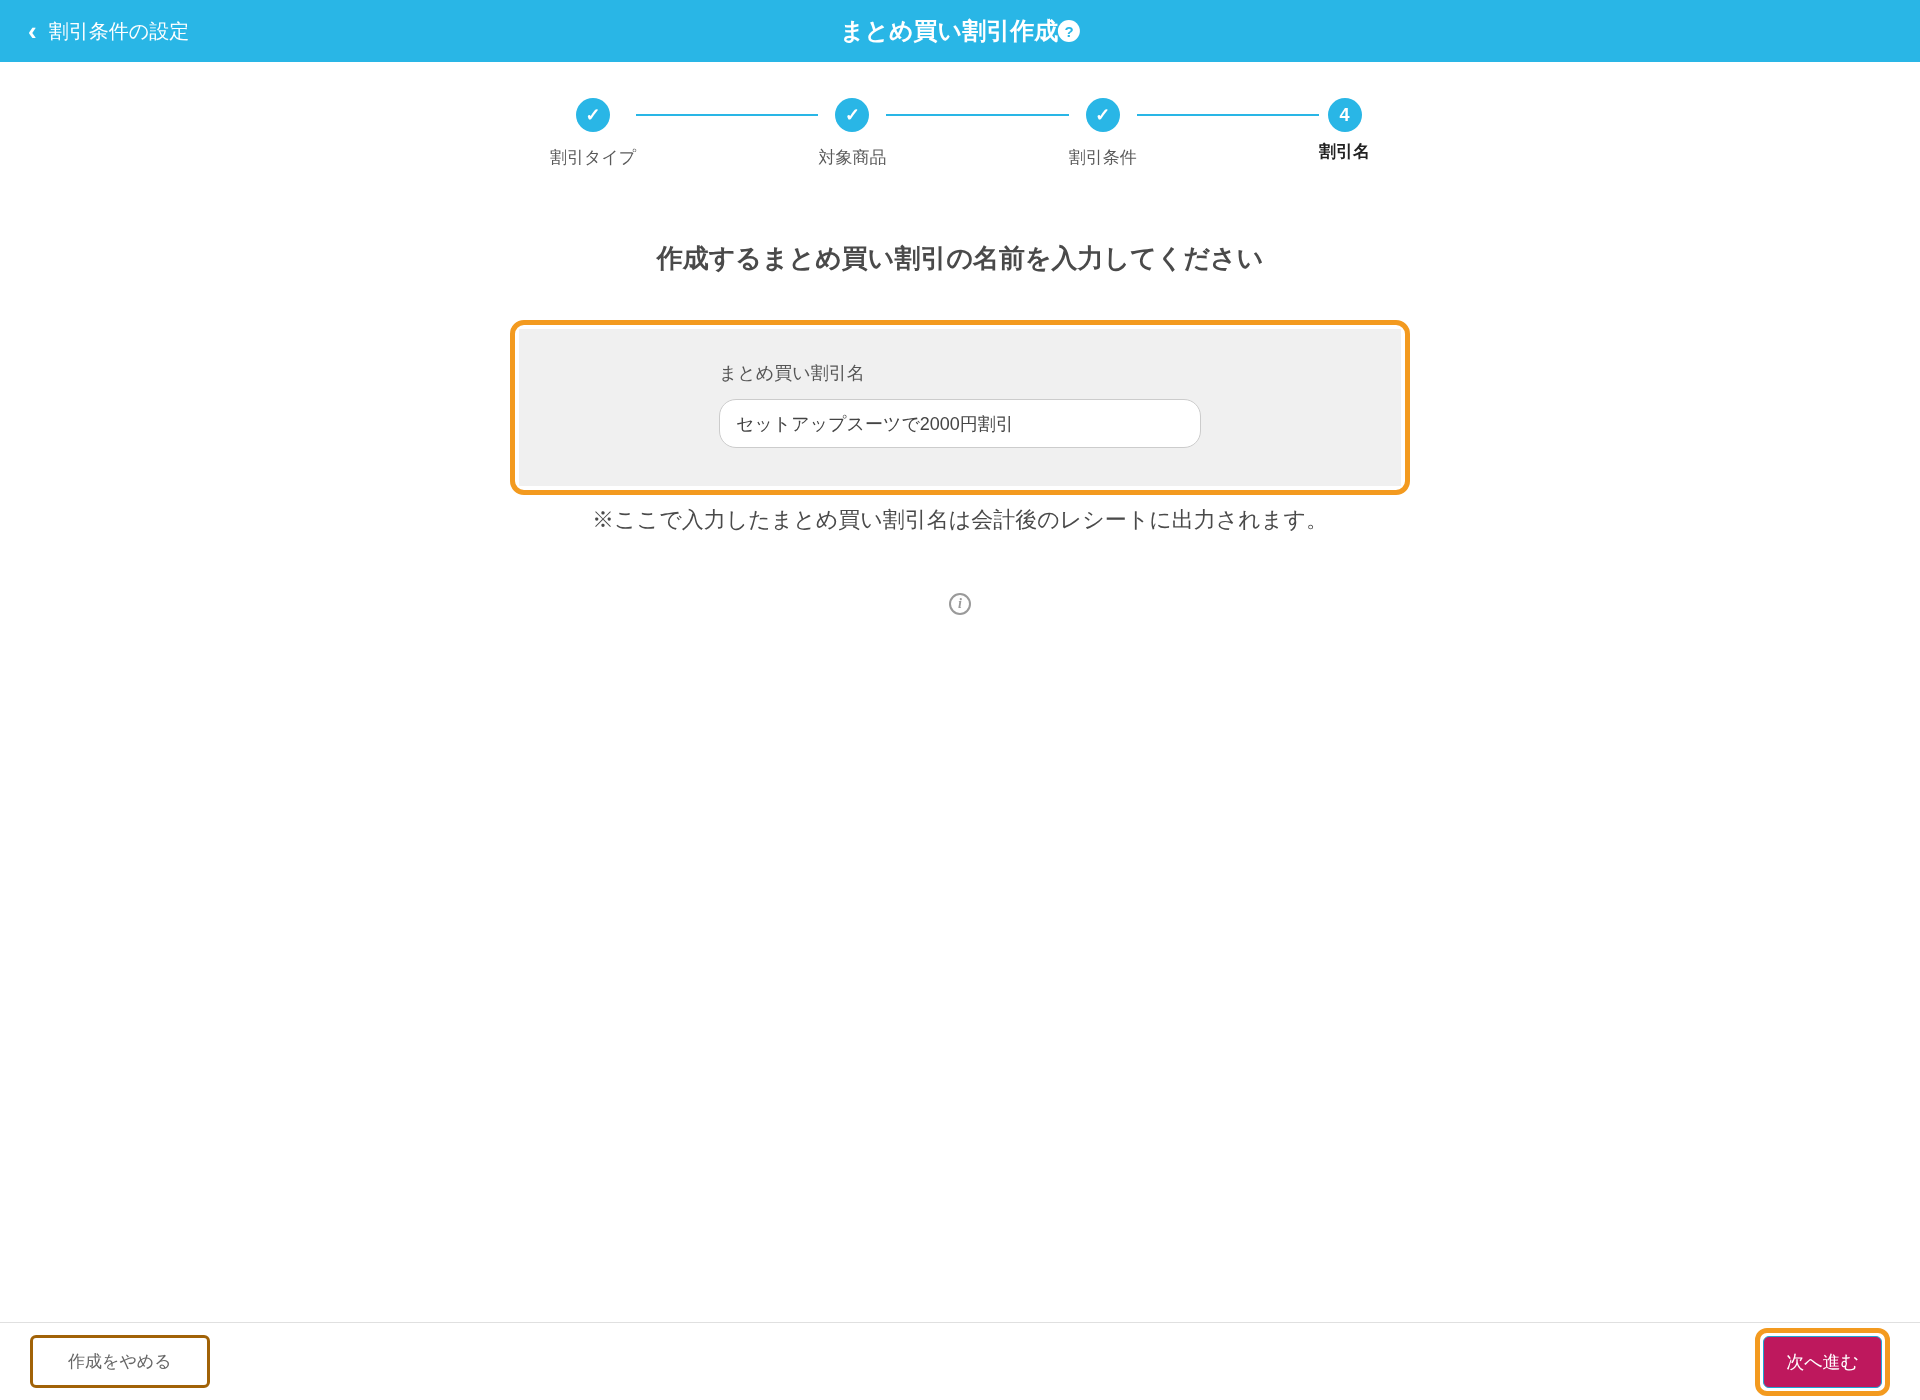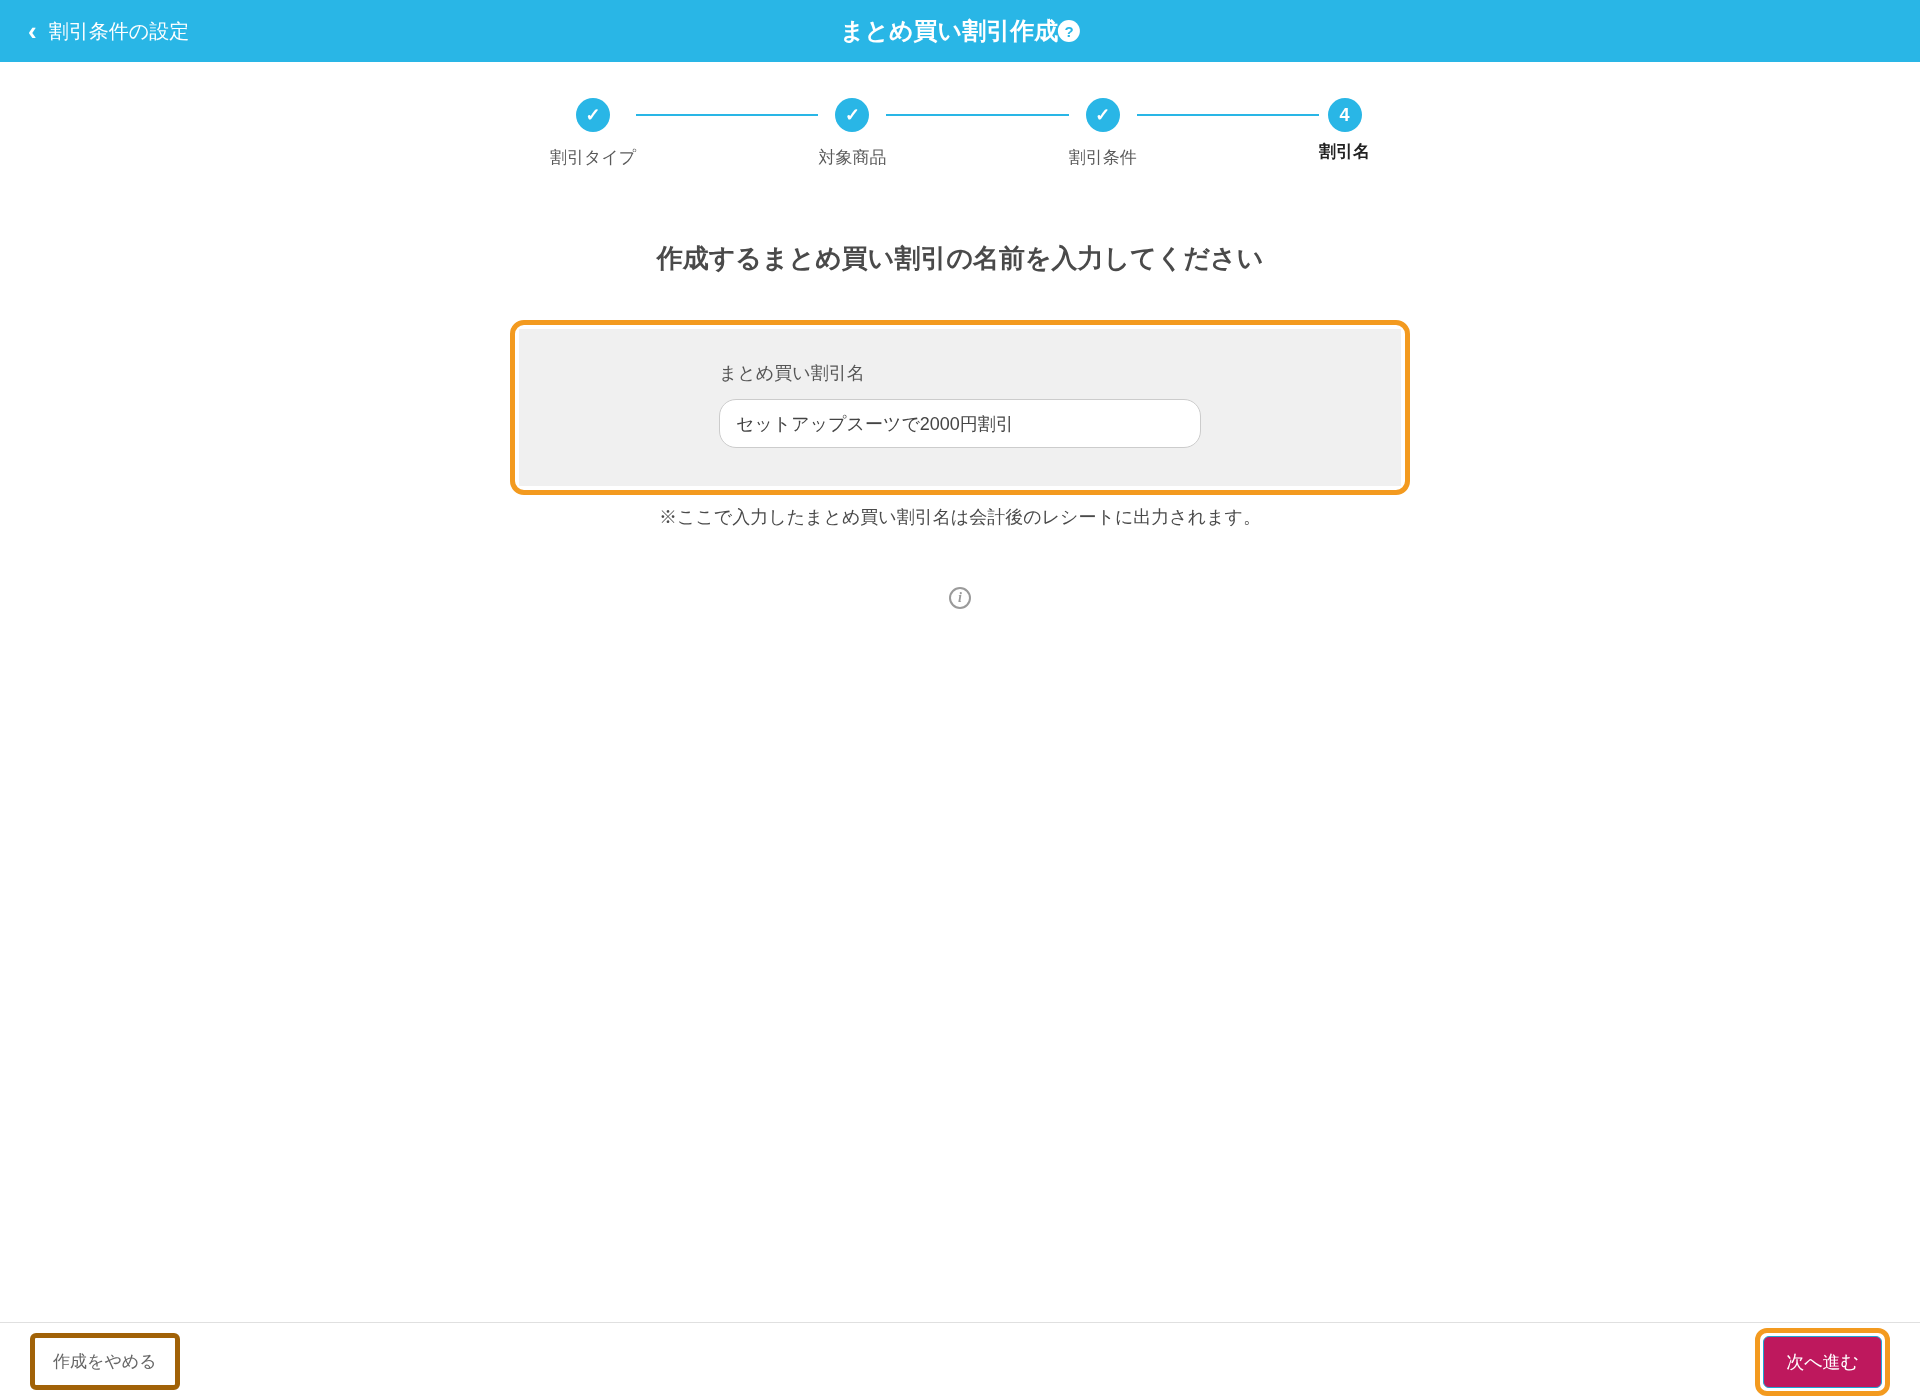--- a/index.html
+++ b/index.html
@@ -129,21 +129,21 @@
       padding: 13px 16px;
       font-size: 18px;
       border: 1px solid #ccc;
       border-radius: 17px;
       color: #444;
       background: #ffffff;
       outline: none;
     }
     .note {
       text-align: center;
-      font-size: 18px;
+      font-size: 22px;
       color: #4a4a4a;
       margin-top: 10px;
     }
     .info-line {
       display: flex;
       align-items: center;
       justify-content: center;
       gap: 10px;
       margin-top: 58px;
       color: #9a9a9a;
@@ -169,25 +169,25 @@
       right: 0;
       height: 78px;
       border-top: 1px solid #e0e0e0;
       background: #ffffff;
       display: flex;
       align-items: center;
       justify-content: space-between;
       padding: 0 30px;
     }
     .btn-cancel {
-      padding: 12px 18px;
+      padding: 12px 35px;
       font-size: 17px;
       color: #666;
       background: #ffffff;
-      border: 5px solid #a16207;
+      border: 3px solid #a16207;
       border-radius: 6px;
       cursor: pointer;
     }
     .btn-next-wrapper {
       border: 5px solid #f39a1f;
       border-radius: 12px;
       padding: 3px;
     }
     .btn-next {
       padding: 13px 22px;

